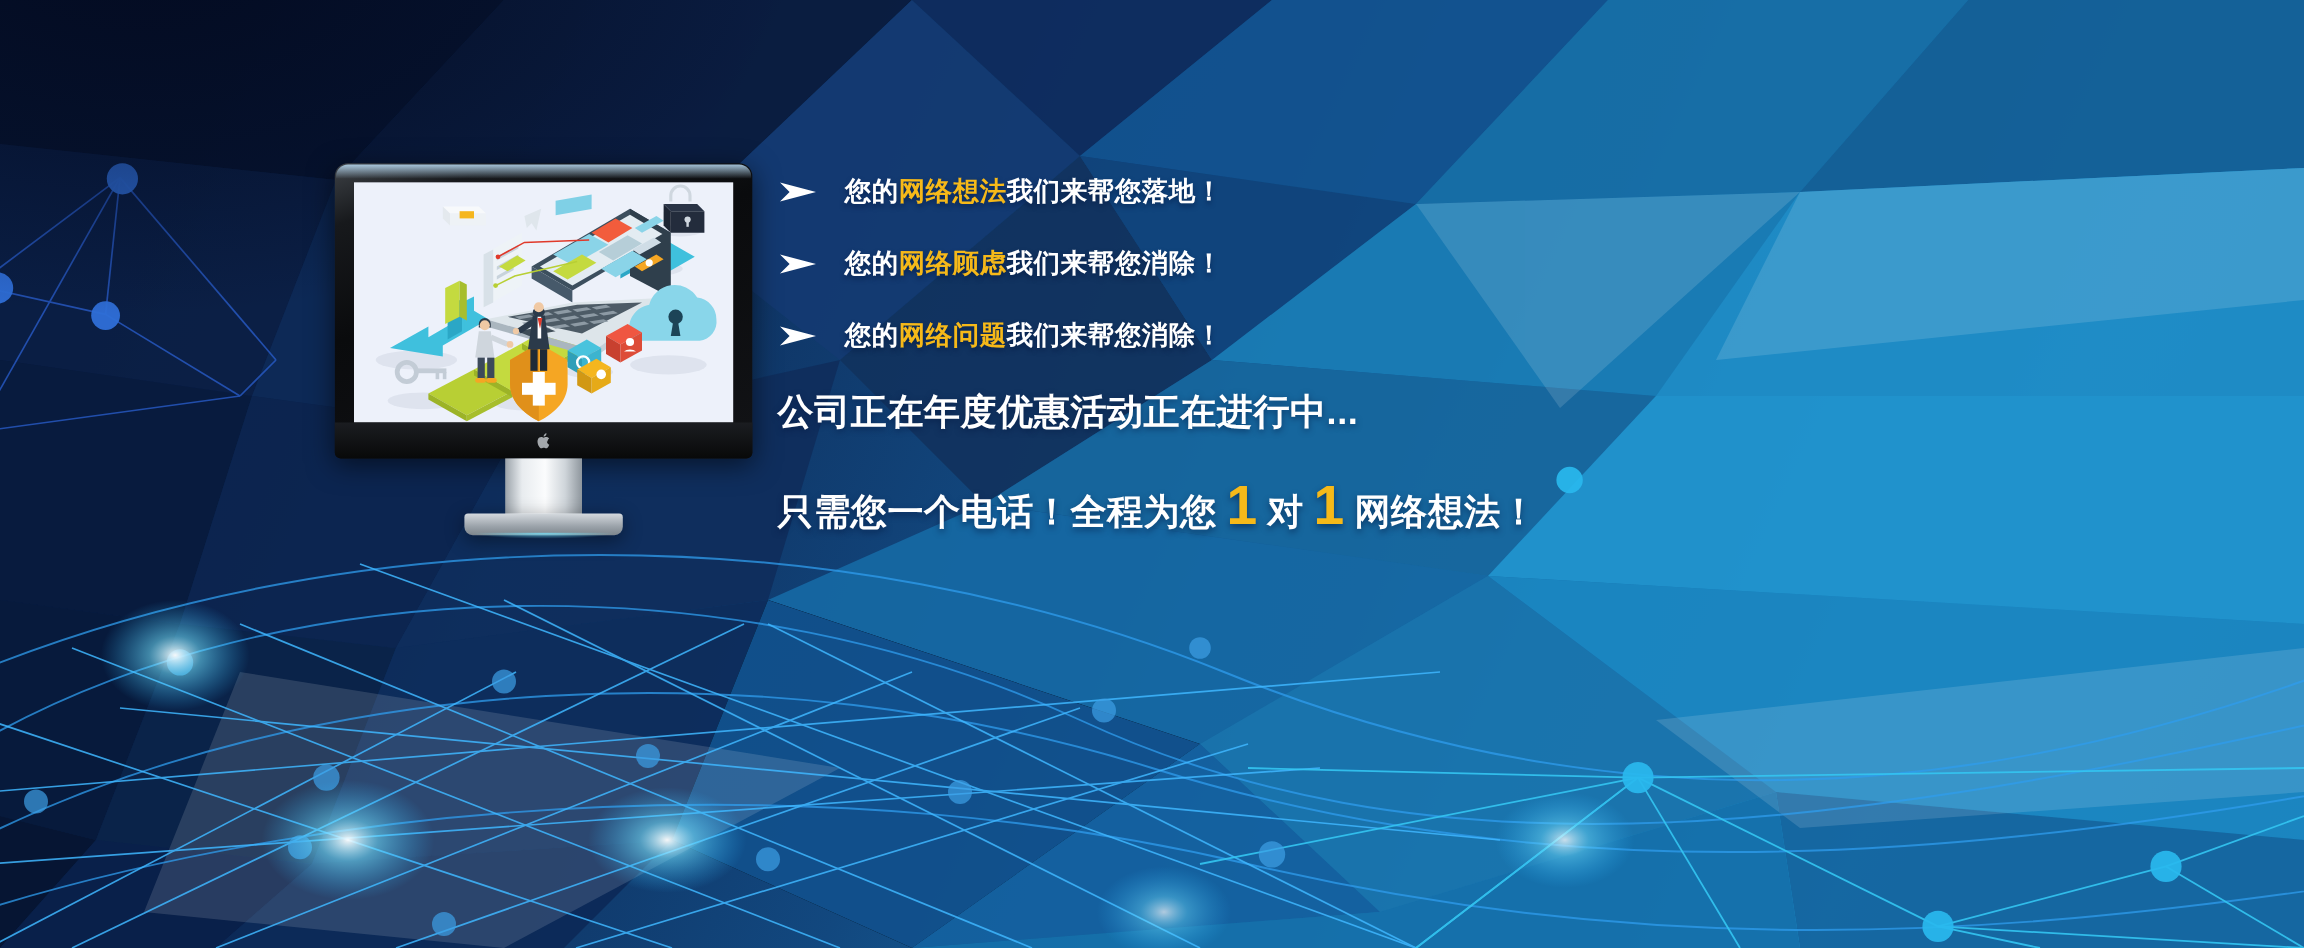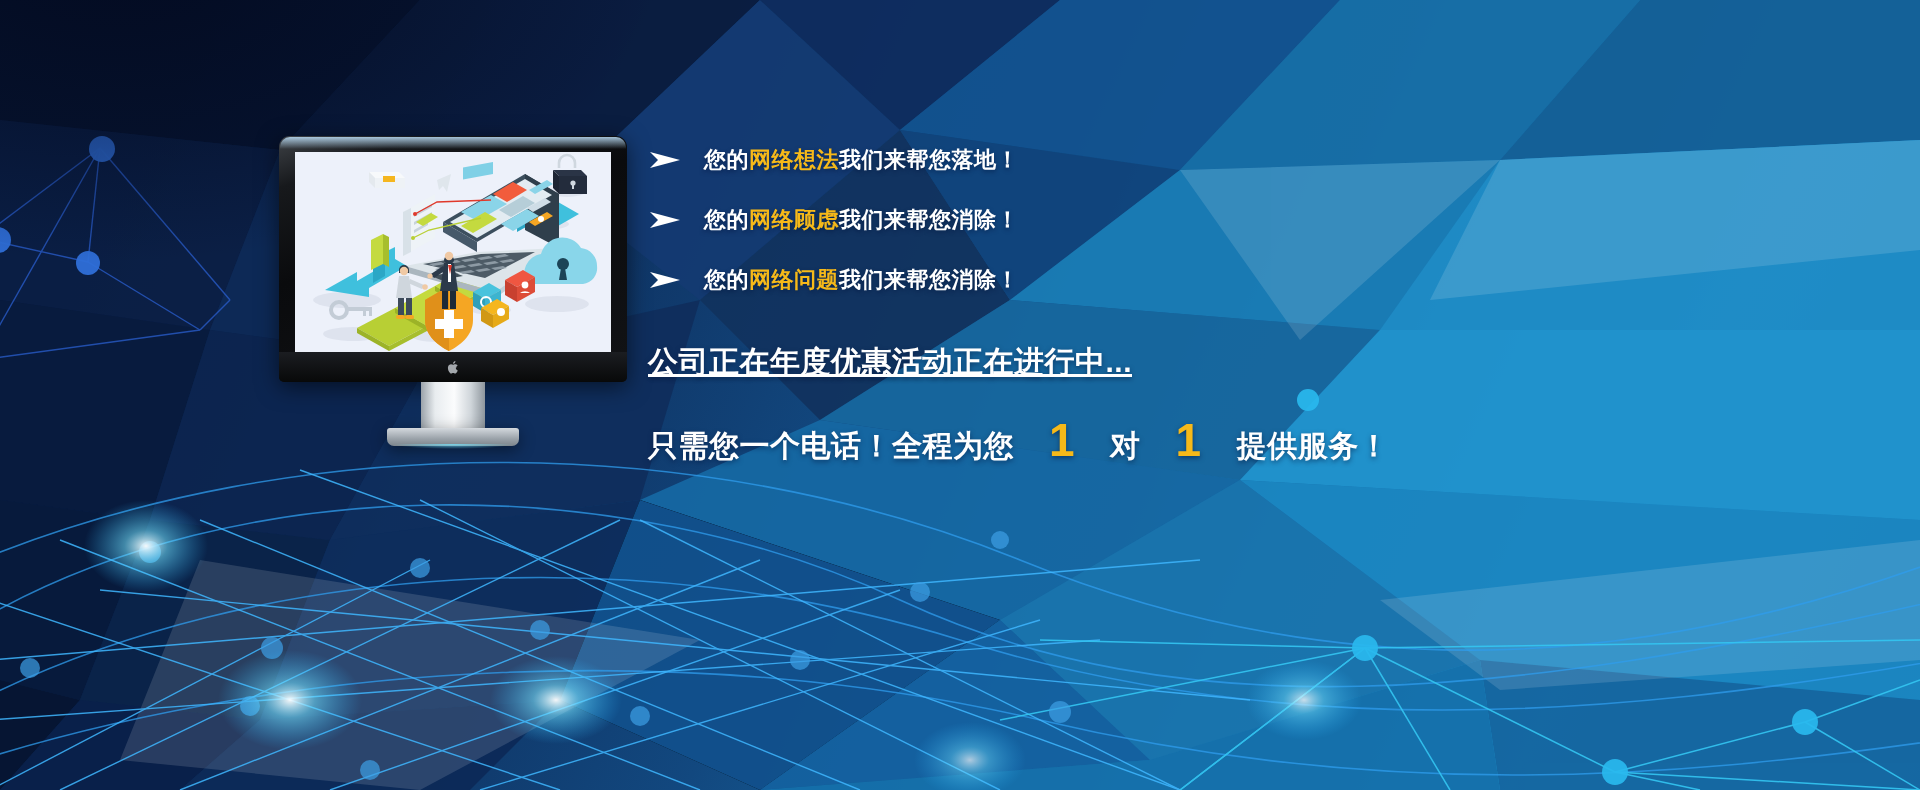--- a/index.html
+++ b/index.html
@@ -66,22 +66,22 @@
   .bullet-arrow{width:34px;height:20px;flex:0 0 34px;margin-right:22px;}
   .bullet-text{
     font-size:22px;font-weight:bold;color:#ffffff;letter-spacing:.5px;
     text-shadow:0 2px 4px rgba(0,20,60,.55);white-space:nowrap;
   }
   .hl{color:#f6b919;}
   .promo-line{
     font-size:30px;font-weight:bold;color:#ffffff;white-space:nowrap;
     text-shadow:0 2px 5px rgba(0,20,60,.55);letter-spacing:.5px;
   }
-  #promo1{margin-top:32px;text-decoration:underline;}
-  #promo2{margin-top:34px;display:flex;align-items:baseline;gap:27px;}
+  #promo1{margin-top:13px;}
+  #promo2{margin-top:34px;display:flex;align-items:baseline;}
   .big1{font-size:46px;font-weight:bold;color:#f6b919;padding:0 8px;line-height:1;}
 
   
   .shadow-el{fill:#d3d9e6;opacity:.55;}
 </style>
 </head>
 <body>
 
 <div id="stage">
 
@@ -448,18 +448,18 @@
       <div class="bullet-text"><span>您的</span><span class="hl">网络问题</span><span>我们来帮您消除！</span></div>
     </div>
 
     <div id="promo1" class="promo-line">公司正在年度优惠活动正在进行中...</div>
 
     <div id="promo2" class="promo-line">
       <span>只需您一个电话！全程为您</span>
       <span class="big1">1</span>
       <span>对</span>
       <span class="big1">1</span>
-      <span>提供服务！</span>
+      <span>网络想法！</span>
     </div>
 
   </div>
 
 </div>
 
 </body></html>

